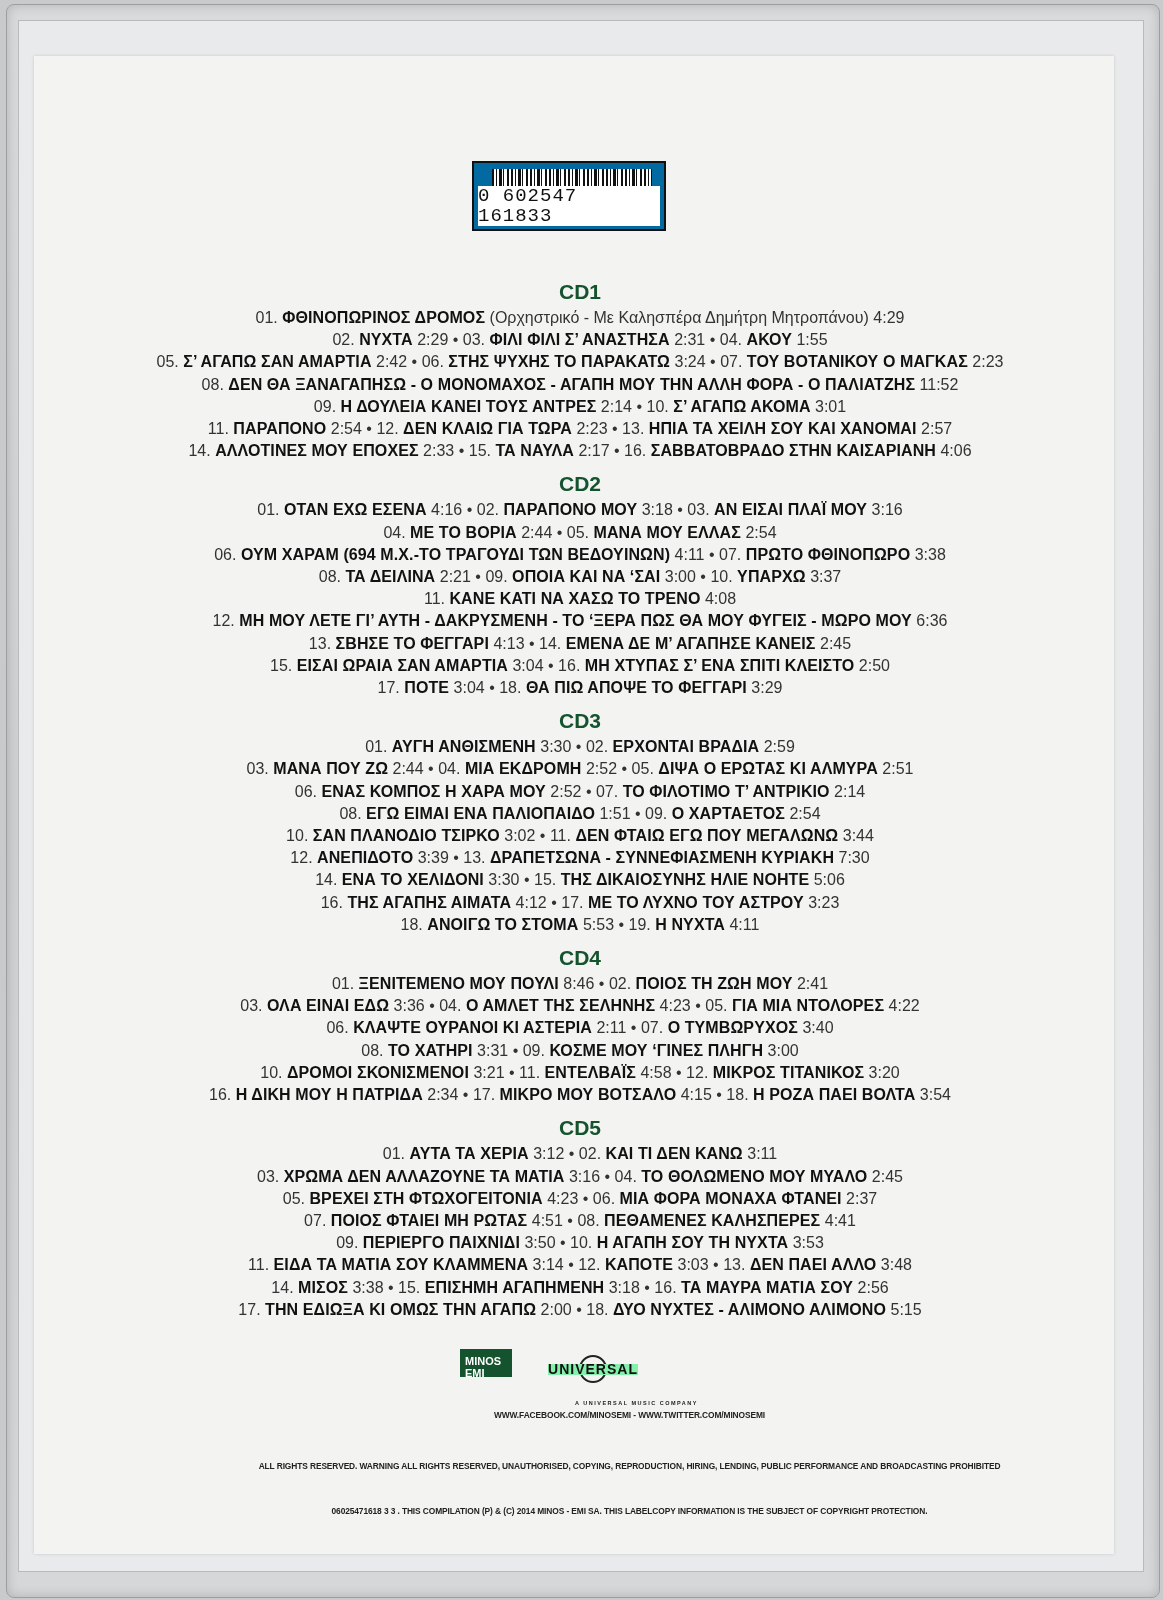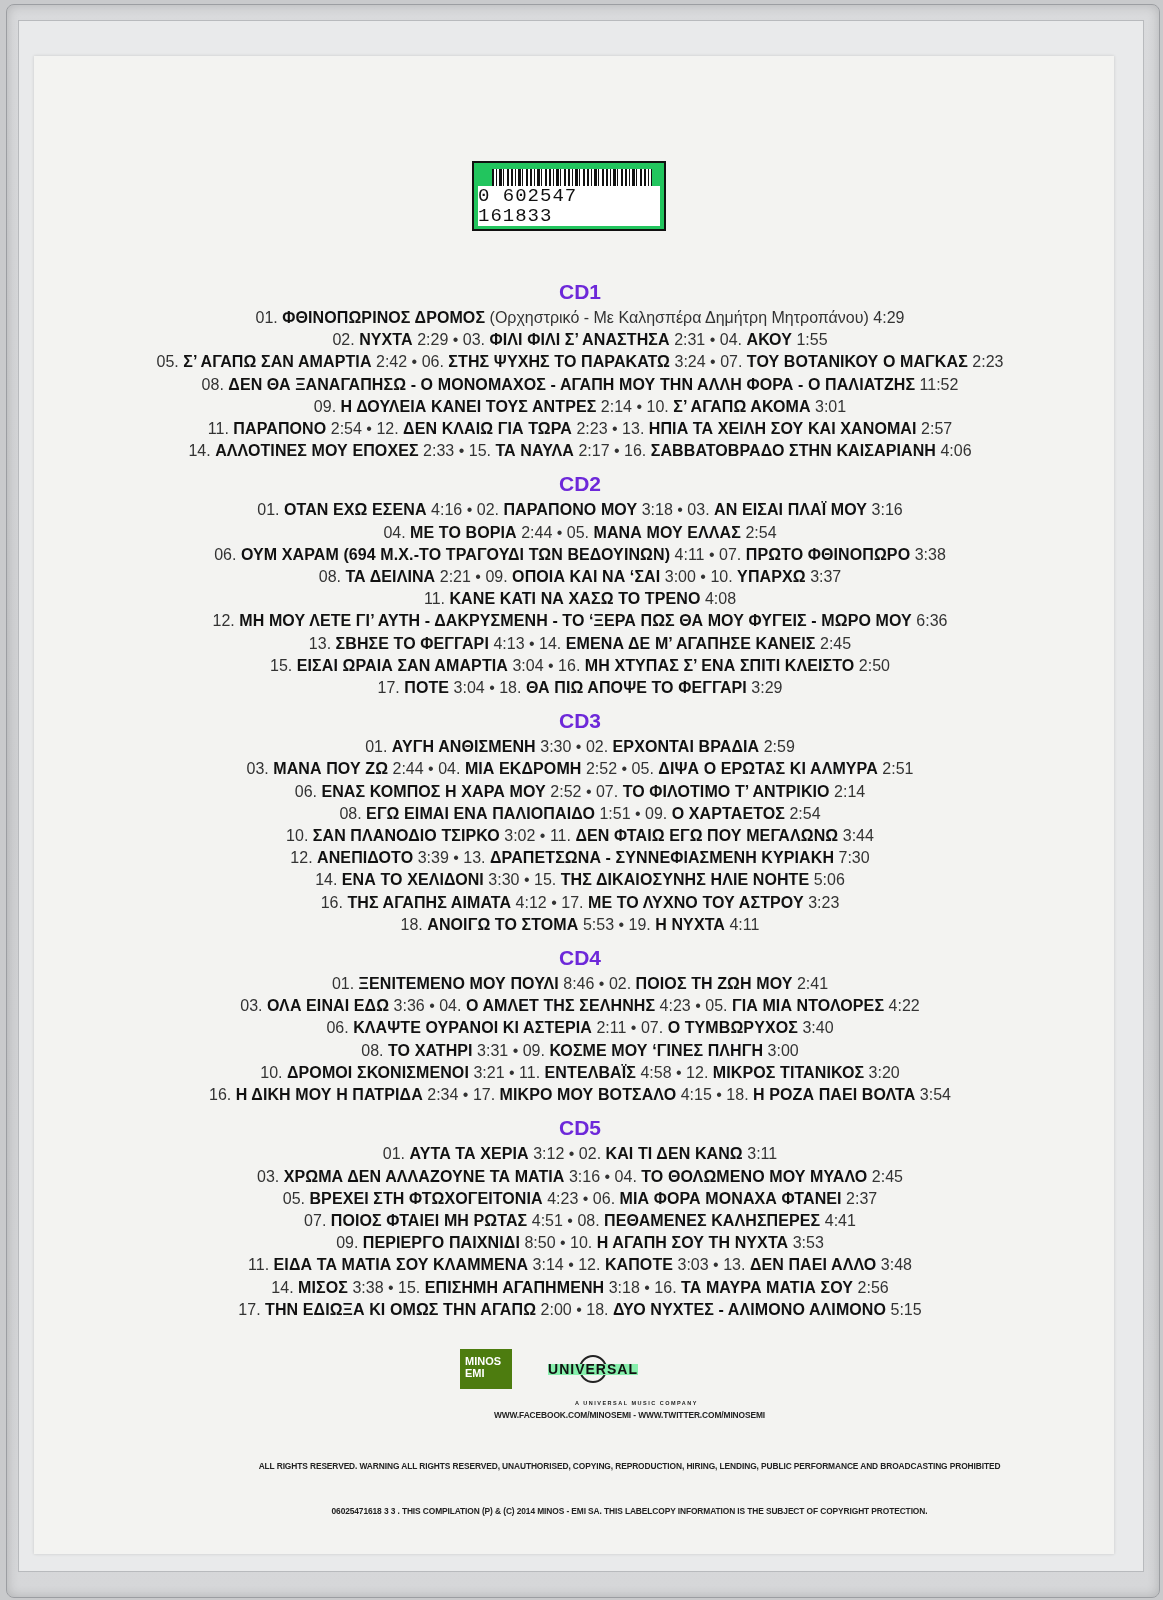--- a/index.html
+++ b/index.html
@@ -19,52 +19,52 @@
     position: absolute; left: 18px; top: 20px; width: 1124px; height: 1550px;
     background: #e9eaeb; border: 1px solid #b8babd;
   }
   .sheet {
     position: absolute; left: 34px; top: 56px; width: 1080px; height: 1498px;
     background: #f3f3f1;
     box-shadow: 0 0 3px rgba(0,0,0,0.15);
   }
   .barcode {
     position: absolute; left: 472px; top: 161px; width: 194px; height: 70px;
-    border: 2px solid #111; background: #22c55e; box-sizing: border-box;
+    border: 2px solid #111; background: #0369a1; box-sizing: border-box;
   }
   .barcode .bars {
     position: absolute; left: 18px; top: 6px; width: 160px; height: 40px;
     background: repeating-linear-gradient(90deg,
       #111 0 2px, #fff 2px 4px, #111 4px 5px, #fff 5px 7px, #111 7px 10px,
       #fff 10px 11px, #111 11px 12px, #fff 12px 15px, #111 15px 17px, #fff 17px 19px);
   }
   .barcode .digits {
     position: absolute; left: 4px; bottom: 3px; width: 182px;
     font-family: "Liberation Mono", monospace; font-size: 19px; letter-spacing: 1px;
     background: #fff; text-align: left; line-height: 20px; color: #111;
   }
   .tracklist {
     position: absolute; left: 130px; top: 280px; width: 900px; text-align: center;
   }
   .cd-title {
     font-weight: bold; font-size: 21px; line-height: 24px; margin: 10px 0 3px 0;
-    color: #6d28d9;
+    color: #14532d;
   }
   .cd-title.first { margin-top: 0; }
   .line {
     font-size: 16px; line-height: 22.2px; white-space: nowrap; color: #222;
   }
   .line b { font-weight: bold; color: #111; letter-spacing: 0.1px; }
   .line .num, .line .dur { font-weight: normal; color: #333; }
   .line .sub { font-weight: normal; color: #333; }
   .line .sep { color: #333; }
   .logos { position: absolute; left: 0; top: 1347px; width: 1163px; height: 50px; }
   .minos {
-    position: absolute; left: 460px; top: 2px; width: 52px; height: 40px;
-    background: #4d7c0f; color: #fff; font-weight: bold; font-size: 11px;
+    position: absolute; left: 460px; top: 2px; width: 52px; height: 28px;
+    background: #14532d; color: #fff; font-weight: bold; font-size: 11px;
     line-height: 12px; padding: 6px 0 0 5px; box-sizing: border-box;
   }
   .universal {
     position: absolute; left: 548px; top: 8px; width: 90px; height: 34px;
     text-align: center;
   }
   .universal .globe {
     position: absolute; left: 31px; top: 0; width: 28px; height: 28px;
     border: 2px solid #222; border-radius: 50%; box-sizing: border-box;
   }
@@ -130,21 +130,21 @@
     <div class="line"><span class="num">03.</span> <b>ΟΛΑ ΕΙΝΑΙ ΕΔΩ</b> <span class="dur">3:36</span> <span class="sep">•</span> <span class="num">04.</span> <b>Ο ΑΜΛΕΤ ΤΗΣ ΣΕΛΗΝΗΣ</b> <span class="dur">4:23</span> <span class="sep">•</span> <span class="num">05.</span> <b>ΓΙΑ ΜΙΑ ΝΤΟΛΟΡΕΣ</b> <span class="dur">4:22</span></div>
     <div class="line"><span class="num">06.</span> <b>ΚΛΑΨΤΕ ΟΥΡΑΝΟΙ ΚΙ ΑΣΤΕΡΙΑ</b> <span class="dur">2:11</span> <span class="sep">•</span> <span class="num">07.</span> <b>Ο ΤΥΜΒΩΡΥΧΟΣ</b> <span class="dur">3:40</span></div>
     <div class="line"><span class="num">08.</span> <b>ΤΟ ΧΑΤΗΡΙ</b> <span class="dur">3:31</span> <span class="sep">•</span> <span class="num">09.</span> <b>ΚΟΣΜΕ ΜΟΥ ‘ΓΙΝΕΣ ΠΛΗΓΗ</b> <span class="dur">3:00</span></div>
     <div class="line"><span class="num">10.</span> <b>ΔΡΟΜΟΙ ΣΚΟΝΙΣΜΕΝΟΙ</b> <span class="dur">3:21</span> <span class="sep">•</span> <span class="num">11.</span> <b>ΕΝΤΕΛΒΑΪΣ</b> <span class="dur">4:58</span> <span class="sep">•</span> <span class="num">12.</span> <b>ΜΙΚΡΟΣ ΤΙΤΑΝΙΚΟΣ</b> <span class="dur">3:20</span></div>
     <div class="line"><span class="num">16.</span> <b>Η ΔΙΚΗ ΜΟΥ Η ΠΑΤΡΙΔΑ</b> <span class="dur">2:34</span> <span class="sep">•</span> <span class="num">17.</span> <b>ΜΙΚΡΟ ΜΟΥ ΒΟΤΣΑΛΟ</b> <span class="dur">4:15</span> <span class="sep">•</span> <span class="num">18.</span> <b>Η ΡΟΖΑ ΠΑΕΙ ΒΟΛΤΑ</b> <span class="dur">3:54</span></div>
     <div class="cd-title">CD5</div>
     <div class="line"><span class="num">01.</span> <b>ΑΥΤΑ ΤΑ ΧΕΡΙΑ</b> <span class="dur">3:12</span> <span class="sep">•</span> <span class="num">02.</span> <b>ΚΑΙ ΤΙ ΔΕΝ ΚΑΝΩ</b> <span class="dur">3:11</span></div>
     <div class="line"><span class="num">03.</span> <b>ΧΡΩΜΑ ΔΕΝ ΑΛΛΑΖΟΥΝΕ ΤΑ ΜΑΤΙΑ</b> <span class="dur">3:16</span> <span class="sep">•</span> <span class="num">04.</span> <b>ΤΟ ΘΟΛΩΜΕΝΟ ΜΟΥ ΜΥΑΛΟ</b> <span class="dur">2:45</span></div>
     <div class="line"><span class="num">05.</span> <b>ΒΡΕΧΕΙ ΣΤΗ ΦΤΩΧΟΓΕΙΤΟΝΙΑ</b> <span class="dur">4:23</span> <span class="sep">•</span> <span class="num">06.</span> <b>ΜΙΑ ΦΟΡΑ ΜΟΝΑΧΑ ΦΤΑΝΕΙ</b> <span class="dur">2:37</span></div>
     <div class="line"><span class="num">07.</span> <b>ΠΟΙΟΣ ΦΤΑΙΕΙ ΜΗ ΡΩΤΑΣ</b> <span class="dur">4:51</span> <span class="sep">•</span> <span class="num">08.</span> <b>ΠΕΘΑΜΕΝΕΣ ΚΑΛΗΣΠΕΡΕΣ</b> <span class="dur">4:41</span></div>
-    <div class="line"><span class="num">09.</span> <b>ΠΕΡΙΕΡΓΟ ΠΑΙΧΝΙΔΙ</b> <span class="dur">8:50</span> <span class="sep">•</span> <span class="num">10.</span> <b>Η ΑΓΑΠΗ ΣΟΥ ΤΗ ΝΥΧΤΑ</b> <span class="dur">3:53</span></div>
+    <div class="line"><span class="num">09.</span> <b>ΠΕΡΙΕΡΓΟ ΠΑΙΧΝΙΔΙ</b> <span class="dur">3:50</span> <span class="sep">•</span> <span class="num">10.</span> <b>Η ΑΓΑΠΗ ΣΟΥ ΤΗ ΝΥΧΤΑ</b> <span class="dur">3:53</span></div>
     <div class="line"><span class="num">11.</span> <b>ΕΙΔΑ ΤΑ ΜΑΤΙΑ ΣΟΥ ΚΛΑΜΜΕΝΑ</b> <span class="dur">3:14</span> <span class="sep">•</span> <span class="num">12.</span> <b>ΚΑΠΟΤΕ</b> <span class="dur">3:03</span> <span class="sep">•</span> <span class="num">13.</span> <b>ΔΕΝ ΠΑΕΙ ΑΛΛΟ</b> <span class="dur">3:48</span></div>
     <div class="line"><span class="num">14.</span> <b>ΜΙΣΟΣ</b> <span class="dur">3:38</span> <span class="sep">•</span> <span class="num">15.</span> <b>ΕΠΙΣΗΜΗ ΑΓΑΠΗΜΕΝΗ</b> <span class="dur">3:18</span> <span class="sep">•</span> <span class="num">16.</span> <b>ΤΑ ΜΑΥΡΑ ΜΑΤΙΑ ΣΟΥ</b> <span class="dur">2:56</span></div>
     <div class="line"><span class="num">17.</span> <b>ΤΗΝ ΕΔΙΩΞΑ ΚΙ ΟΜΩΣ ΤΗΝ ΑΓΑΠΩ</b> <span class="dur">2:00</span> <span class="sep">•</span> <span class="num">18.</span> <b>ΔΥΟ ΝΥΧΤΕΣ - ΑΛΙΜΟΝΟ ΑΛΙΜΟΝΟ</b> <span class="dur">5:15</span></div>
   </div>
 
 <div class="logos">
   <div class="minos">
     <div>MINOS</div>
     <div>EMI</div>
   </div>

